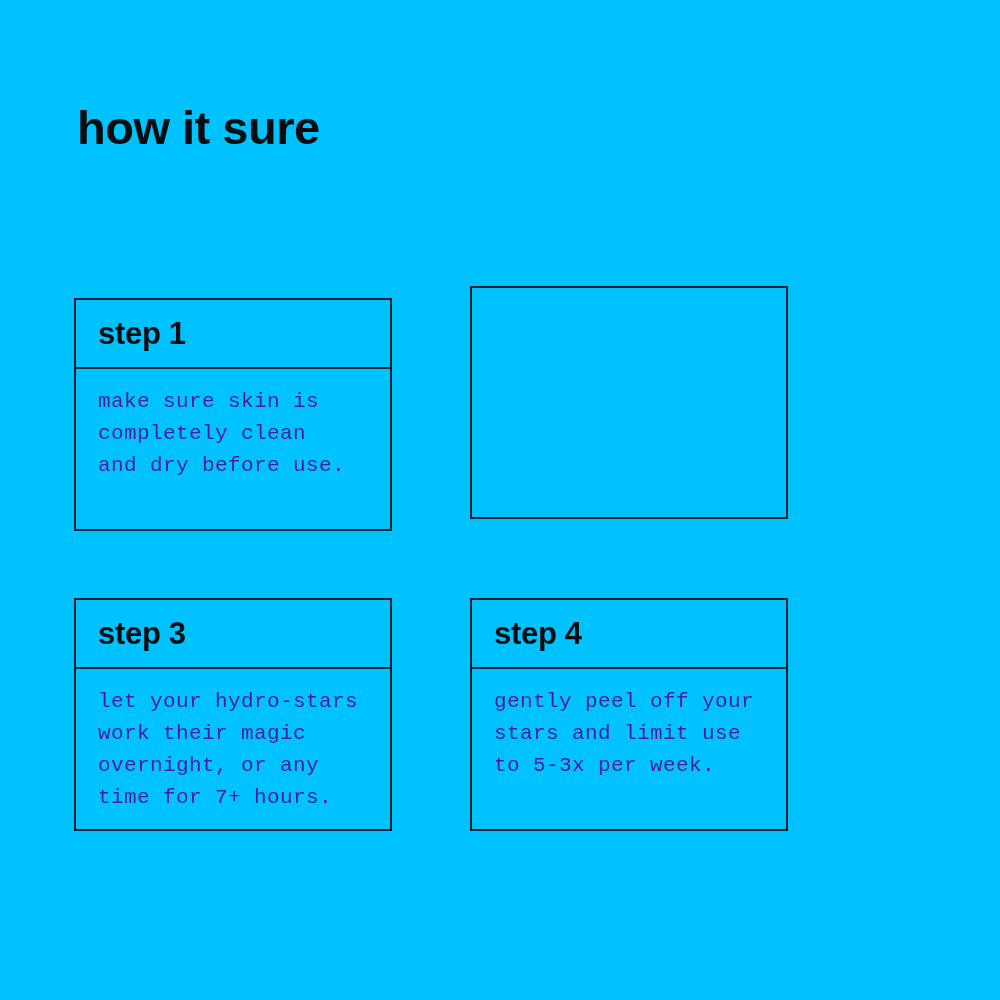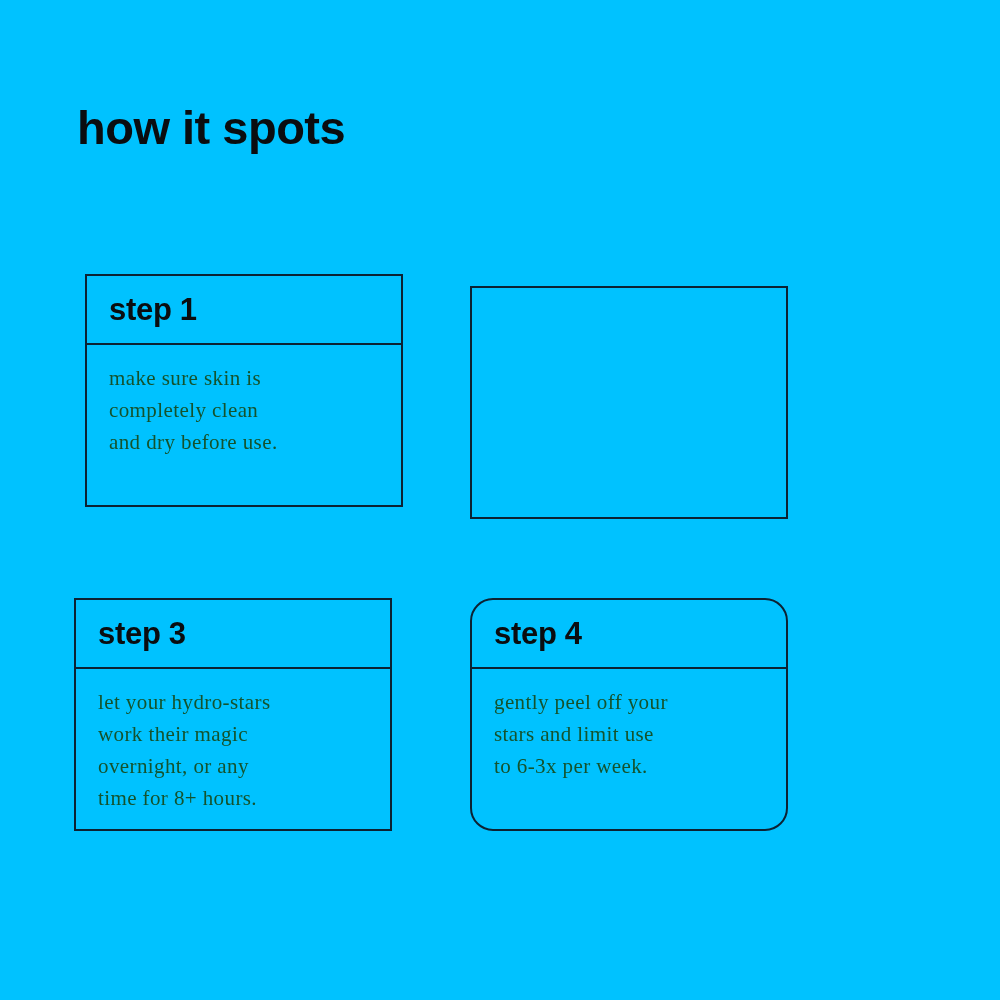--- a/index.html
+++ b/index.html
@@ -24,80 +24,80 @@
     letter-spacing: -0.5px;
     color: #0a0d10;
   }
   .step-box {
     position: absolute;
     width: 318px;
     height: 233px;
     border: 2px solid #0c2233;
     box-sizing: border-box;
   }
-  .pos-1 { left: 74px;  top: 274px; margin-left: 11px; }
+  .pos-1 { left: 74px;  top: 298px; }
   .pos-2 { left: 470px; top: 286px; }
   .pos-3 { left: 74px;  top: 598px; }
-  .pos-4 { left: 470px; top: 598px; border-radius: 23px; }
+  .pos-4 { left: 470px; top: 598px; }
   .step-header {
     height: 69px;
     border-bottom: 2px solid #0c2233;
     box-sizing: border-box;
     display: flex;
     align-items: center;
     padding-left: 22px;
   }
   .step-label {
     font-size: 31px;
     font-weight: 800;
     letter-spacing: -0.3px;
     color: #0a0d10;
   }
   .step-body {
     margin: 0;
     padding: 17px 16px 0 22px;
-    font-family: Liberation Serif, serif;
+    font-family: Liberation Mono, monospace;
     font-size: 21px;
     line-height: 32px;
     letter-spacing: 0.4px;
-    color: #14532d;
+    color: #4c1d95;
     white-space: pre-line;
   }
 </style>
 </head>
 <body>
 
 <div class="canvas">
 
-  <h1 class="title">how it spots</h1>
+  <h1 class="title">how it sure</h1>
 
   <section class="step-box pos-1">
     <header class="step-header">
       <span class="step-label">step 1</span>
     </header>
     <p class="step-body">make sure skin is
 completely clean
 and dry before use.</p>
   </section>
 
   <section class="step-box pos-2">
   </section>
 
   <section class="step-box pos-3">
     <header class="step-header">
       <span class="step-label">step 3</span>
     </header>
     <p class="step-body">let your hydro-stars
 work their magic
 overnight, or any
-time for 8+ hours.</p>
+time for 7+ hours.</p>
   </section>
 
   <section class="step-box pos-4">
     <header class="step-header">
       <span class="step-label">step 4</span>
     </header>
     <p class="step-body">gently peel off your
 stars and limit use
-to 6-3x per week.</p>
+to 5-3x per week.</p>
   </section>
 
 </div>
 
 </body></html>

